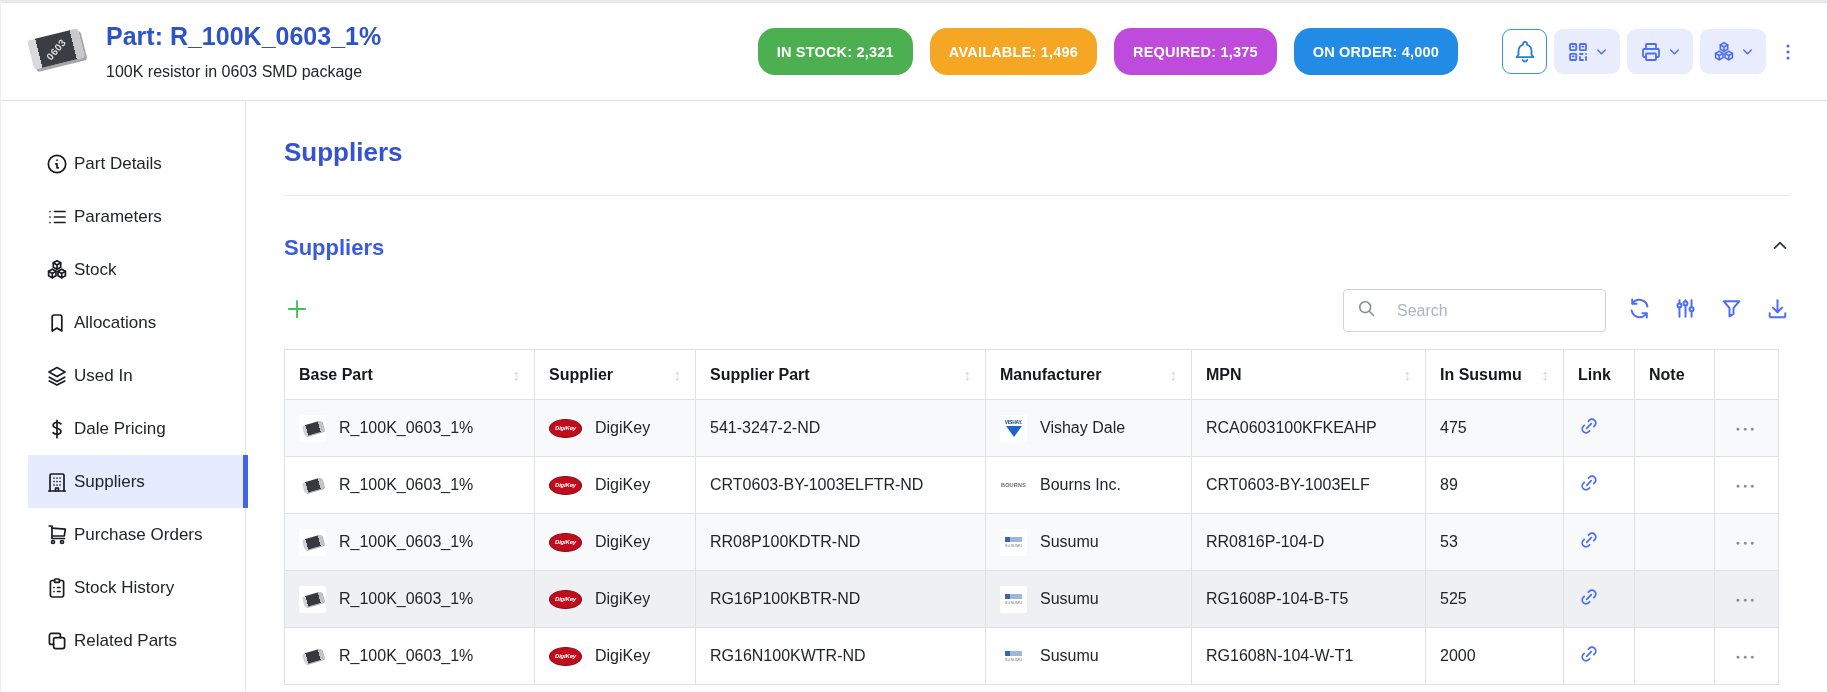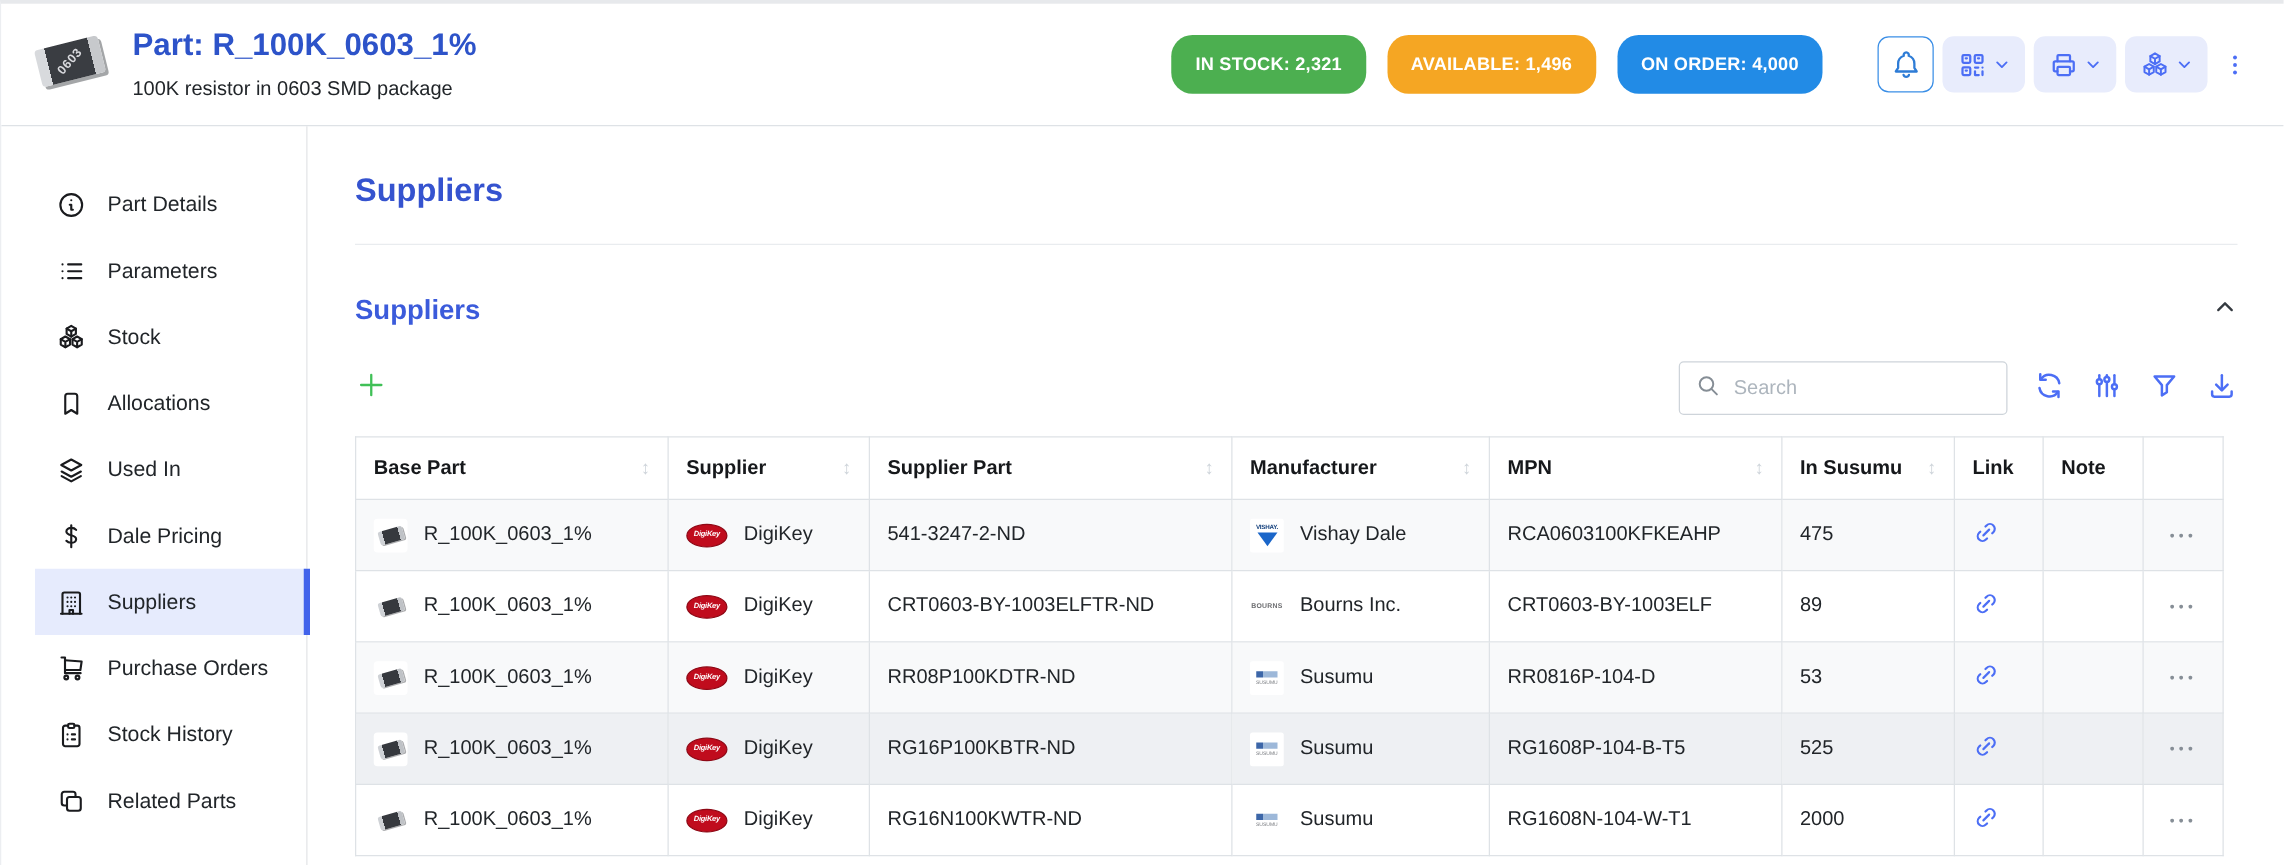--- a/index.html
+++ b/index.html
@@ -29,40 +29,40 @@
   .icon-btn { width:45px; height:45px; border-radius:9px; display:flex; align-items:center; justify-content:center; cursor:pointer; }
   .bell-btn { background:#fff; border:1.6px solid #3a8ee6; color:#2e7cd6; }
   .drop-btn { background:#e8ecfc; border:none; color:#4c6ef5; width:66px; gap:4px; }
   .dots-btn { background:transparent; border:none; color:#4c6ef5; width:30px; }
   .icon-btn svg { display:block; }
 
   
   .page-body { display:flex; height:591px; }
 
   .sidebar { width:245px; flex:0 0 auto; border-right:1px solid #e3e5e8; padding-top:36px; }
-  .side-item { height:53px; margin-left:27px; display:flex; align-items:center; gap:17px;
+  .side-item { height:53px; margin-left:27px; display:flex; align-items:center; gap:5px;
                padding-left:17px; cursor:pointer; position:relative; }
   .side-item .s-icon { width:24px; height:24px; color:#1a1b1e; flex:0 0 auto; }
   .side-item .s-label { font-size:17px; color:#212529; }
   .side-item.active { background:#e6ebfd; }
   .side-item.active::after { content:""; position:absolute; right:-3px; top:0; bottom:0; width:5px; background:#4263eb; }
 
   .main { flex:1; padding:36px 37px 0 38px; min-width:0; }
   .page-title { font-size:26px; font-weight:bold; color:#3553cf; }
   .main-divider { border:none; border-top:1px solid #e9ecef; margin:27px 0 0 0; }
 
   .panel-header { margin-top:39px; display:flex; align-items:center; justify-content:space-between; }
   .panel-title { font-size:22px; font-weight:bold; color:#3b5bdb; }
   .collapse-btn { color:#343a40; cursor:pointer; display:flex; }
 
   .table-toolbar { margin-top:28px; display:flex; align-items:center; }
   .add-btn { color:#40c057; cursor:pointer; display:flex; }
   .toolbar-right { margin-left:auto; display:flex; align-items:center; gap:21px; }
   .search-box { width:263px; height:43px; border:1px solid #ced4da; border-radius:4px; background:#fff;
-                display:flex; align-items:center; padding:0 12px; gap:10px; }
+                display:flex; align-items:center; padding:0 12px; gap:20px; }
   .search-box svg { color:#868e96; flex:0 0 auto; }
   .search-box input { border:none; outline:none; font-size:16px; color:#495057; width:100%;
                       font-family:"Liberation Sans","DejaVu Sans",sans-serif; background:transparent; }
   .search-box input::placeholder { color:#adb5bd; }
   .tool-icon { color:#4c6ef5; cursor:pointer; display:flex; }
 
   
   table.suppliers { border-collapse:collapse; table-layout:fixed; width:1494px; margin-top:17px; }
   .suppliers th, .suppliers td { border:1px solid #dee2e6; padding:0 14px; font-size:16px;
                                  overflow:hidden; white-space:nowrap; text-align:left; }
@@ -107,20 +107,21 @@
       </div>
     </div>
     <div class="part-titles">
       <div class="part-title">Part: R_100K_0603_1%</div>
       <div class="part-subtitle">100K resistor in 0603 SMD package</div>
     </div>
 
     <div class="badges" id="badges">
         <span class="badge" style="background: rgb(76, 175, 80);">IN STOCK: 2,321</span>
         <span class="badge" style="background: rgb(245, 166, 35);">AVAILABLE: 1,496</span>
+        <span class="badge" style="background: rgb(190, 75, 219);">REQUIRED: 1,375</span>
         <span class="badge" style="background: rgb(34, 139, 230); text-align: right;">ON ORDER: 4,000</span>
       </div>
 
     <div class="header-actions">
       <div class="icon-btn bell-btn">
         <span>
           <svg width="26" height="26" viewBox="0 0 24 24" fill="none" stroke="currentColor" stroke-width="1.7" stroke-linecap="round" stroke-linejoin="round">
               <path d="M10.2 5.2a1.9 1.9 0 1 1 3.6 0C16.3 6.1 18 8.2 18 11v3.2l1.7 2.6H4.3L6 14.2V11c0-2.8 1.7-4.9 4.2-5.8z"></path>
               <path d="M10 19.3a2.1 2.1 0 0 0 4 0"></path>
             </svg>

